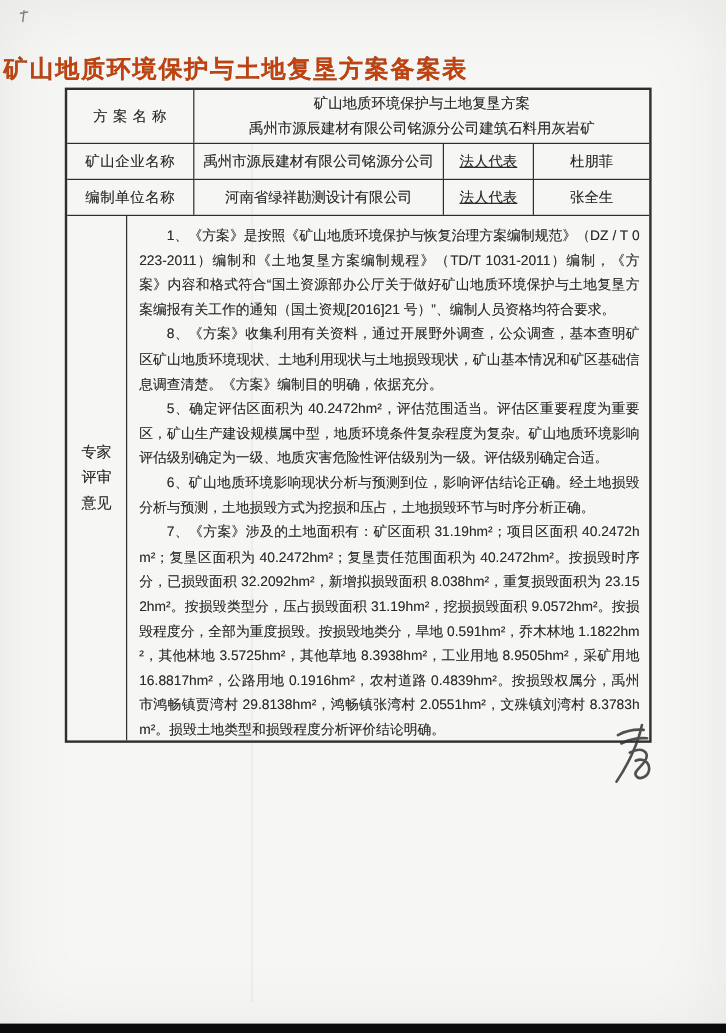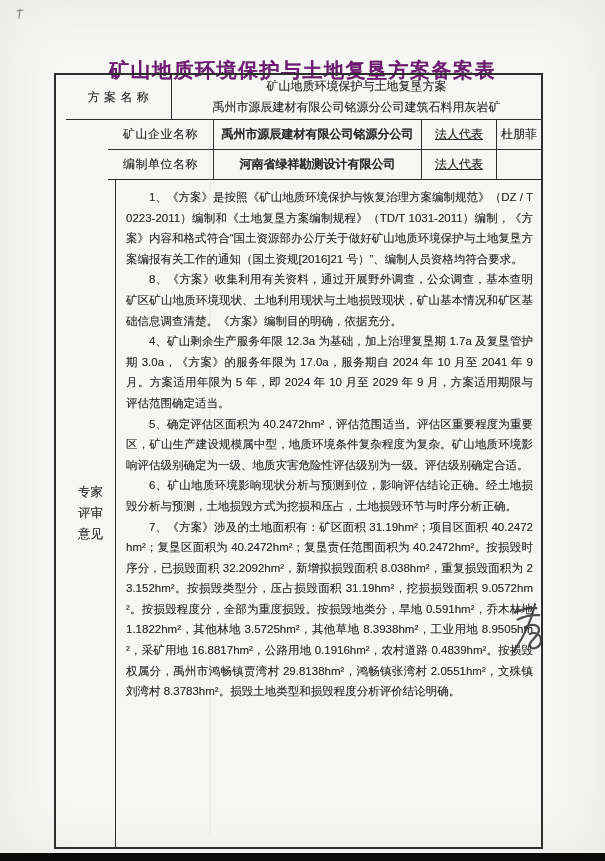--- a/index.html
+++ b/index.html
@@ -9,42 +9,42 @@
     font-family:"Liberation Sans","DejaVu Sans",sans-serif;
     color:#2d2d2d;
     -webkit-font-smoothing:antialiased;
   }
   .page { position:absolute; inset:0; }
   .vignette { position:absolute; inset:0; pointer-events:none;
     box-shadow:inset 0 0 60px rgba(120,120,115,0.12); }
   .crease { position:absolute; left:209px; top:120px; width:2px; height:715px;
     background:rgba(100,100,100,0.05); }
   .doc-title {
-    position:absolute; top:41px; left:0; right:0; margin:16px;
-    text-align:center; font-size:20px; font-weight:bold; letter-spacing:1.5px;
-    color:#701a75; text-shadow:0 0 0.5px rgba(0,0,0,0.45);
+    position:absolute; top:41px; left:0; right:0; margin:3px;
+    text-align:left; font-size:20px; font-weight:bold; letter-spacing:1.5px;
+    color:#c2410c; text-shadow:0 0 0.5px rgba(0,0,0,0.45);
   }
   .doc-table {
-    position:absolute; left:54px; top:73px; width:489px; height:776px;
+    position:absolute; left:54px; top:73px; width:489px; height:546px;
     border:2px solid #2e2e2e; box-sizing:border-box;
-    display:flex; flex-direction:column; background:transparent;padding-left:10px;
+    display:flex; flex-direction:column; background:transparent;
   }
   .trow { display:flex; border-bottom:1.5px solid #2e2e2e; box-sizing:border-box; }
   .trow.last { border-bottom:none; flex:1; min-height:0; }
   .row-plan { height:45px; }
-  .row-company, .row-compiler { height:30px;margin-left:42px; }
+  .row-company, .row-compiler { height:30px; }
   .tcell {
     box-sizing:border-box; border-right:1.5px solid #2e2e2e;
     display:flex; align-items:center; justify-content:center;
     font-size:12px; color:#2b2b2b; text-shadow:0 0 0.4px rgba(0,0,0,0.35);
     overflow:hidden;
   }
   .tcell.cell-last { border-right:none; flex:1; }
   .col-label { width:106px; letter-spacing:0.5px; }
-  .col-value { width:208px;font-weight:bold; }
+  .col-value { width:208px; }
   .col-rep { width:75px;text-decoration:underline; }
   .plan-value { flex-direction:column; line-height:21px; text-align:center; }
   .col-review-label { width:50px; }
   .review-label-text { text-align:right; font-size:12.5px; line-height:21px; }
   .review-body {
     display:block; padding:7px 8px 4px 10px;
     font-size:11.5px; line-height:20.6px; text-align:justify;
     overflow:hidden;
   }
   .review-body p { margin:0; text-indent:2em; word-break:break-all; }
@@ -79,34 +79,34 @@
       <div class="tcell col-label">矿山企业名称</div>
       <div class="tcell col-value">禹州市源辰建材有限公司铭源分公司</div>
       <div class="tcell col-rep">法人代表</div>
       <div class="tcell cell-last">杜朋菲</div>
     </div>
 
     <div class="trow row-compiler">
       <div class="tcell col-label">编制单位名称</div>
       <div class="tcell col-value">河南省绿祥勘测设计有限公司</div>
       <div class="tcell col-rep">法人代表</div>
+      <div class="tcell cell-last">张全生</div>
     </div>
 
     <div class="trow last">
       <div class="tcell col-review-label">
         <div class="review-label-text">
           <div>专家</div>
           <div>评审</div>
           <div>意见</div>
         </div>
       </div>
       <div class="tcell cell-last review-body">
           <p>1、《方案》是按照《矿山地质环境保护与恢复治理方案编制规范》（DZ / T 0223-2011）编制和《土地复垦方案编制规程》（TD/T 1031-2011）编制，《方案》内容和格式符合“国土资源部办公厅关于做好矿山地质环境保护与土地复垦方案编报有关工作的通知（国土资规[2016]21 号）”、编制人员资格均符合要求。</p>
           <p>8、《方案》收集利用有关资料，通过开展野外调查，公众调查，基本查明矿区矿山地质环境现状、土地利用现状与土地损毁现状，矿山基本情况和矿区基础信息调查清楚。《方案》编制目的明确，依据充分。</p>
-          <p>4、矿山剩余生产服务年限 12.3a 为基础，加上治理复垦期 1.7a 及复垦管护期 3.0a，《方案》的服务年限为 17.0a，服务期自 2024 年 10 月至 2041 年 9 月。方案适用年限为 5 年，即 2024 年 10 月至 2029 年 9 月，方案适用期限与评估范围确定适当。</p>
           <p>5、确定评估区面积为 40.2472hm²，评估范围适当。评估区重要程度为重要区，矿山生产建设规模属中型，地质环境条件复杂程度为复杂。矿山地质环境影响评估级别确定为一级、地质灾害危险性评估级别为一级。评估级别确定合适。</p>
           <p>6、矿山地质环境影响现状分析与预测到位，影响评估结论正确。经土地损毁分析与预测，土地损毁方式为挖损和压占，土地损毁环节与时序分析正确。</p>
           <p>7、《方案》涉及的土地面积有：矿区面积 31.19hm²；项目区面积 40.2472hm²；复垦区面积为 40.2472hm²；复垦责任范围面积为 40.2472hm²。按损毁时序分，已损毁面积 32.2092hm²，新增拟损毁面积 8.038hm²，重复损毁面积为 23.152hm²。按损毁类型分，压占损毁面积 31.19hm²，挖损损毁面积 9.0572hm²。按损毁程度分，全部为重度损毁。按损毁地类分，旱地 0.591hm²，乔木林地 1.1822hm²，其他林地 3.5725hm²，其他草地 8.3938hm²，工业用地 8.9505hm²，采矿用地 16.8817hm²，公路用地 0.1916hm²，农村道路 0.4839hm²。按损毁权属分，禹州市鸿畅镇贾湾村 29.8138hm²，鸿畅镇张湾村 2.0551hm²，文殊镇刘湾村 8.3783hm²。损毁土地类型和损毁程度分析评价结论明确。</p>
         </div>
     </div>
 
   </div>
 
   <svg class="signature" viewBox="0 0 40 50">
     <g stroke="#333333" stroke-width="2.1" fill="none" stroke-linecap="round" stroke-linejoin="round">

